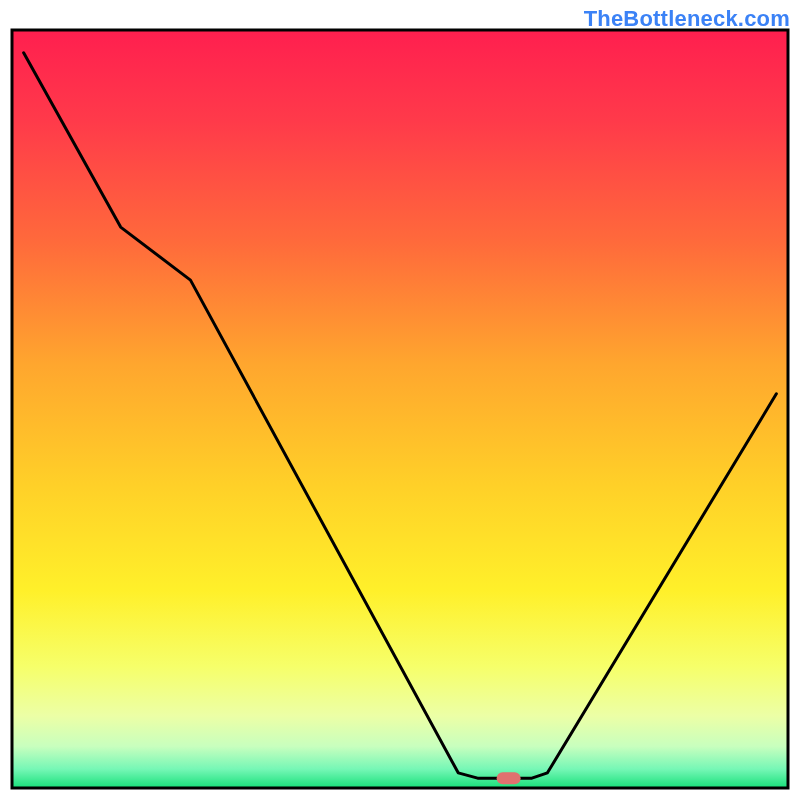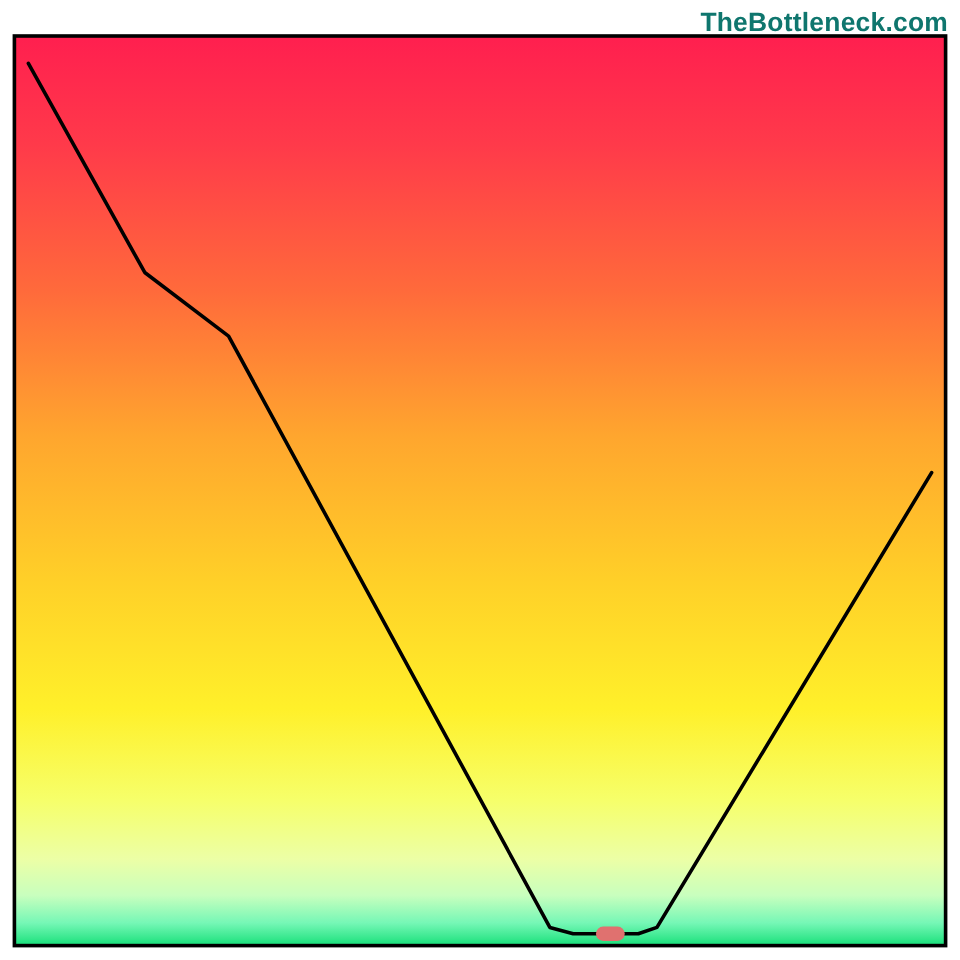--- a/index.html
+++ b/index.html
@@ -15,21 +15,21 @@
     width: 800px;
     height: 800px;
   }
   .watermark {
     position: absolute;
     top: 6px;
     right: 10px;
     font-family: Arial, Helvetica, sans-serif;
     font-size: 22px;
     font-weight: 600;
-    color: #0f766e;
+    color: #3b82f6;
     letter-spacing: 0.2px;
   }
   svg.chart {
     position: absolute;
     top: 0;
     left: 0;
   }
 </style>
 </head>
 <body>

